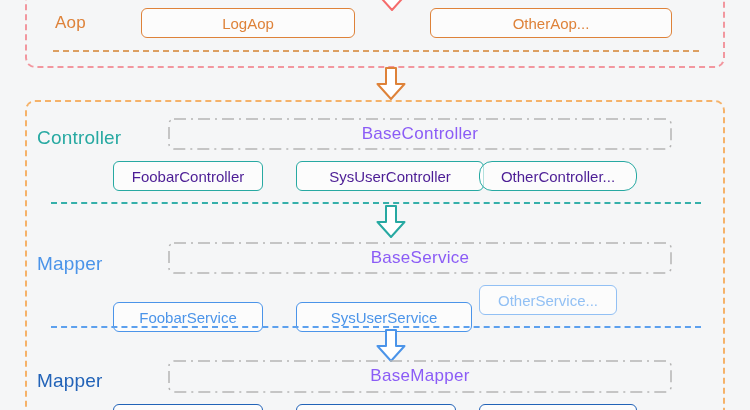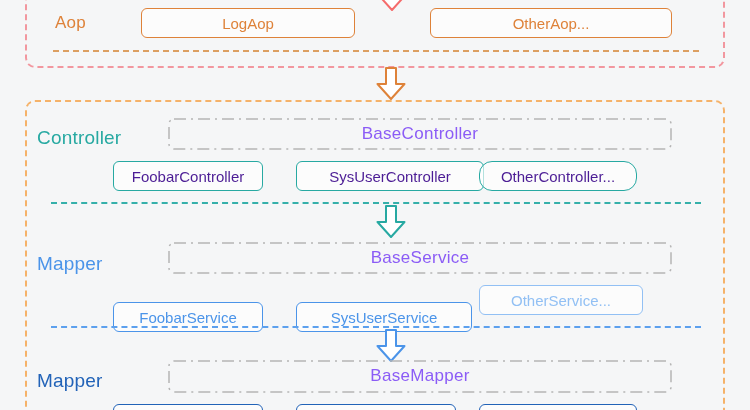--- a/index.html
+++ b/index.html
@@ -100,21 +100,21 @@
 
   <div class="base-box" style="top:242px;">
     <svg width="504" height="32" viewBox="0 0 504 32">
       <rect x="1" y="1" width="502" height="30" rx="5" fill="none" stroke="#b5b5b5" stroke-width="1.5" stroke-dasharray="12 5 2 5"></rect>
     </svg>
     <span class="base-label">BaseService</span>
   </div>
 
   <div class="box box-blue" style="left:113px;top:285px;width:150px;">FoobarService</div>
   <div class="box box-blue" style="left:296px;top:285px;width:176px;">SysUserService</div>
-  <div class="box box-blue-muted" style="left:479px;top:285px;width:164px;">OtherService...</div>
+  <div class="box box-blue-muted" style="left:479px;top:285px;width:138px;">OtherService...</div>
 
   <div class="sep sep-blue"></div>
 
   <div class="arrow" style="left:376px;top:329px;">
     <svg width="30" height="33" viewBox="0 0 30 33">
       <polygon points="10,1 20,1 20,17 28.5,17 15,32 1.5,17 10,17" fill="#ffffff" stroke="#4b94e9" stroke-width="2" stroke-linejoin="round"></polygon>
     </svg>
   </div>
 
   <span class="layer-label label-mapper">Mapper</span>

